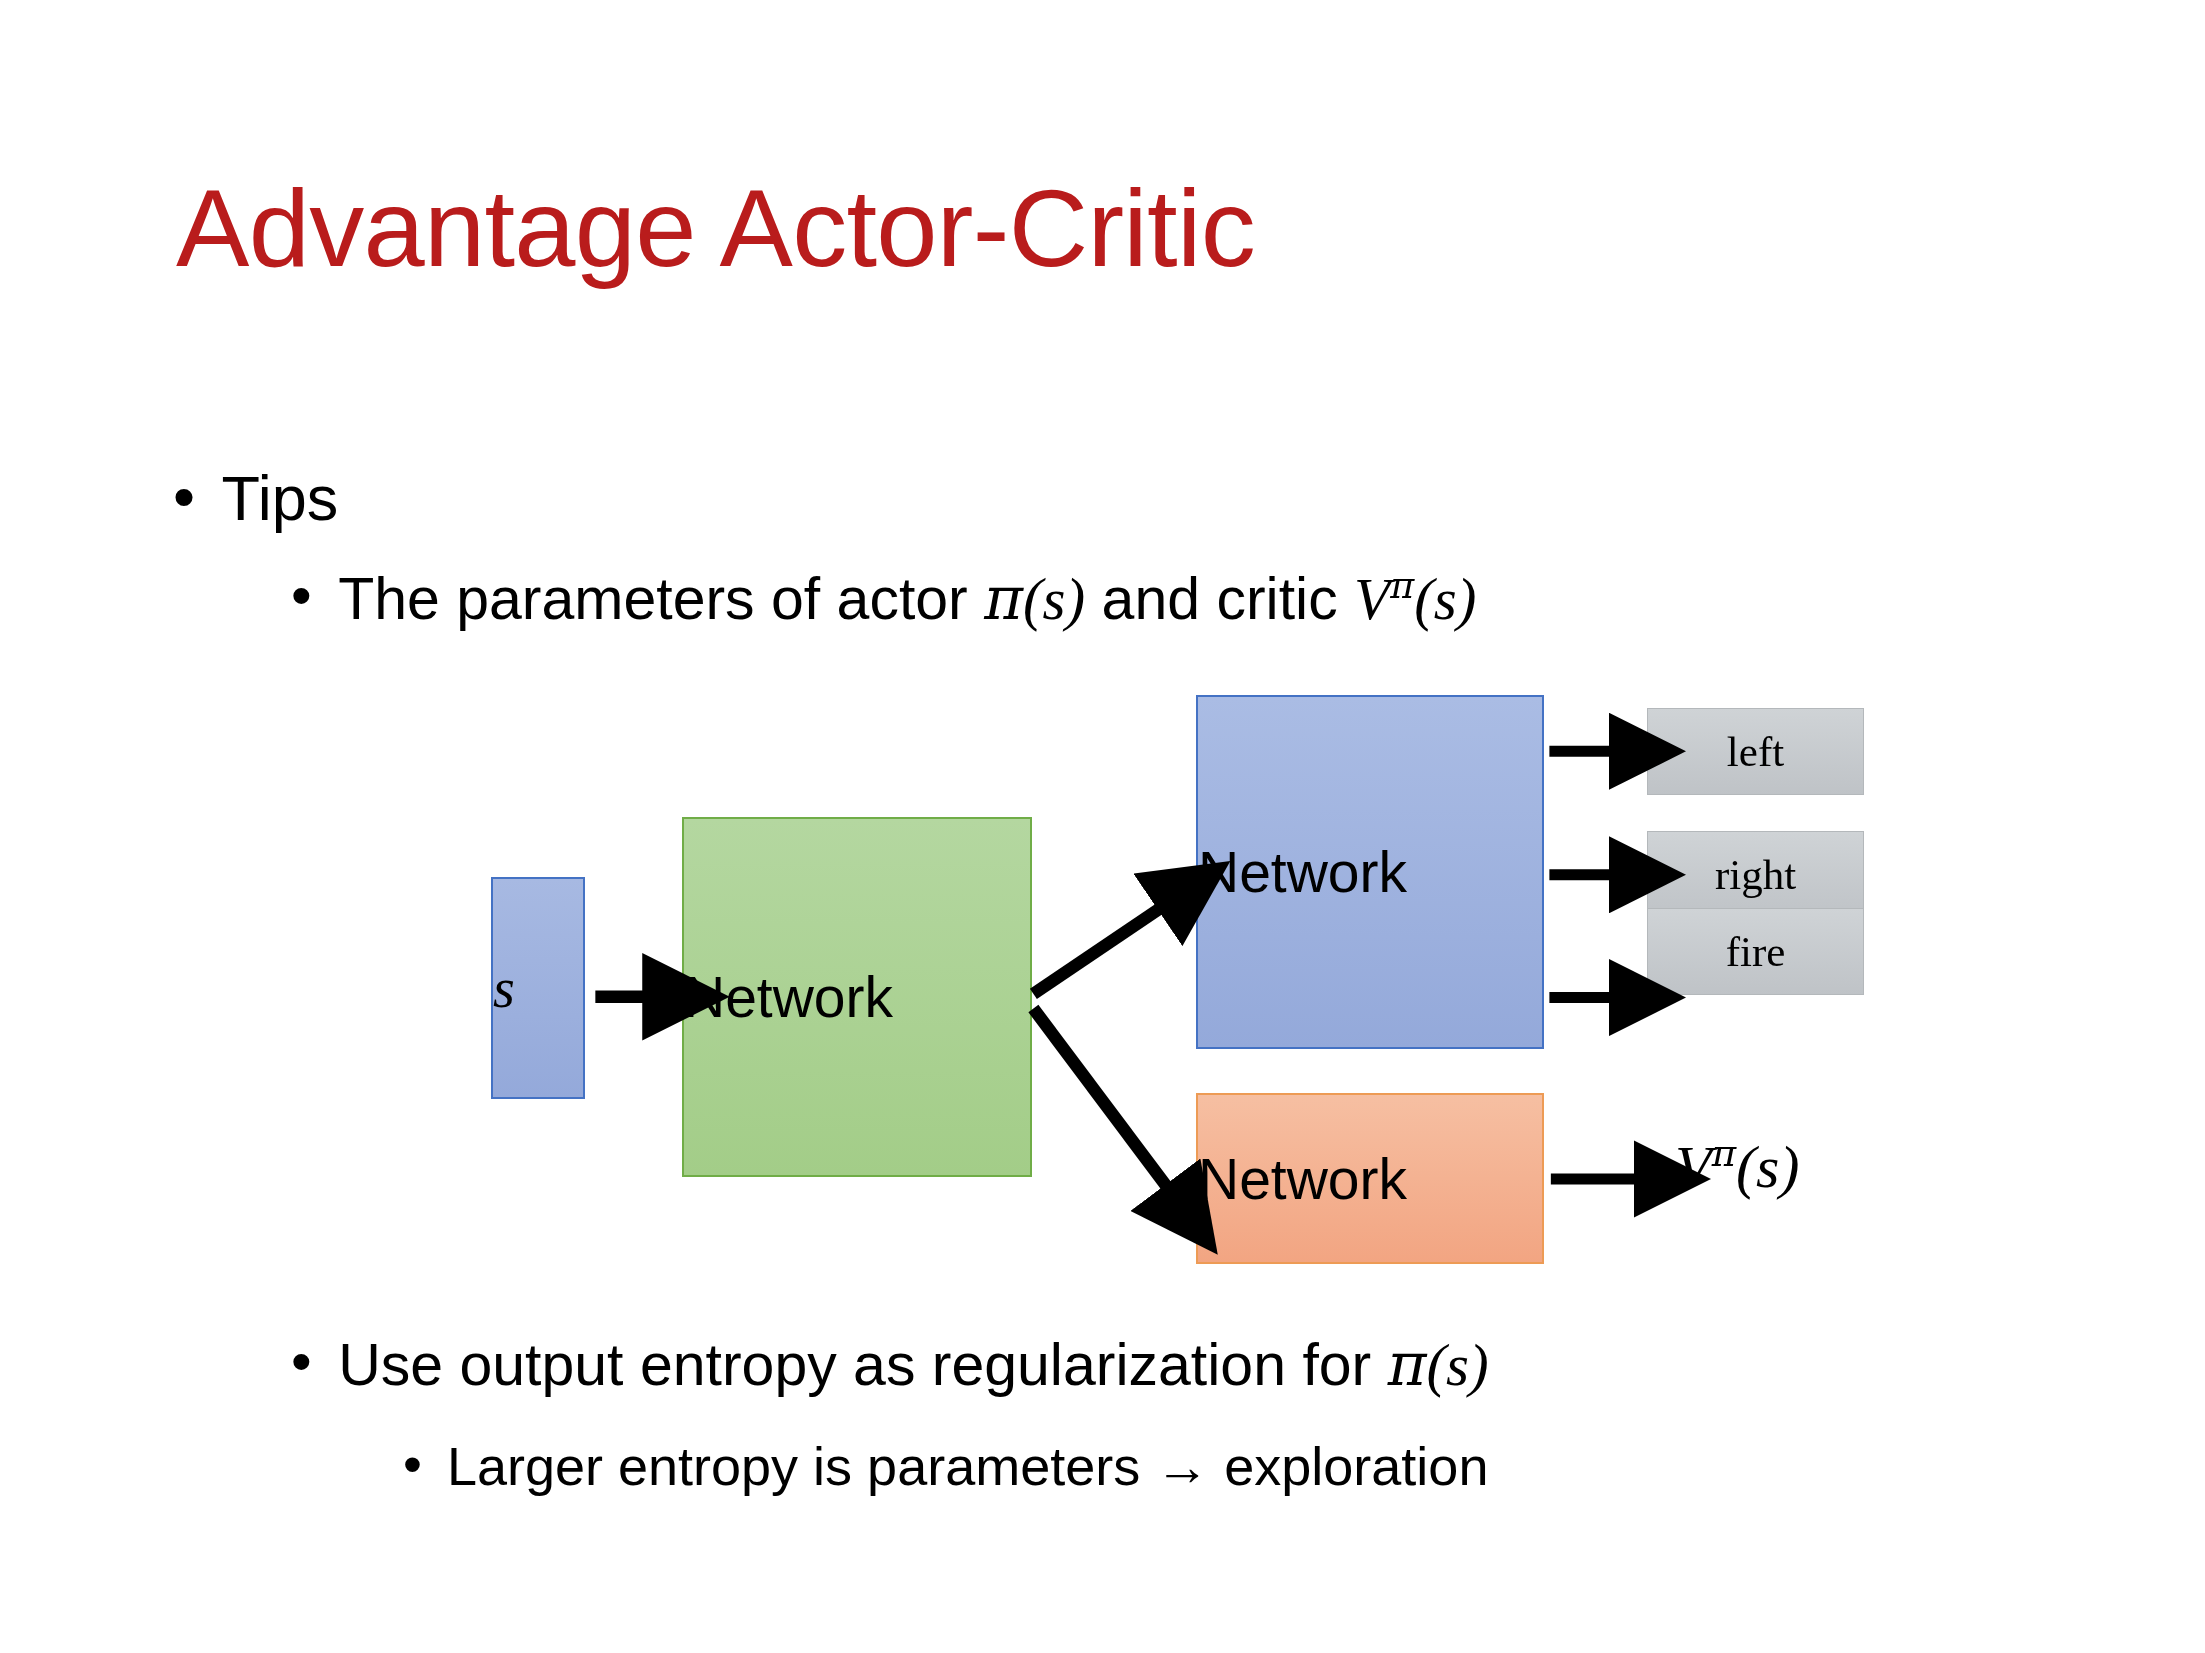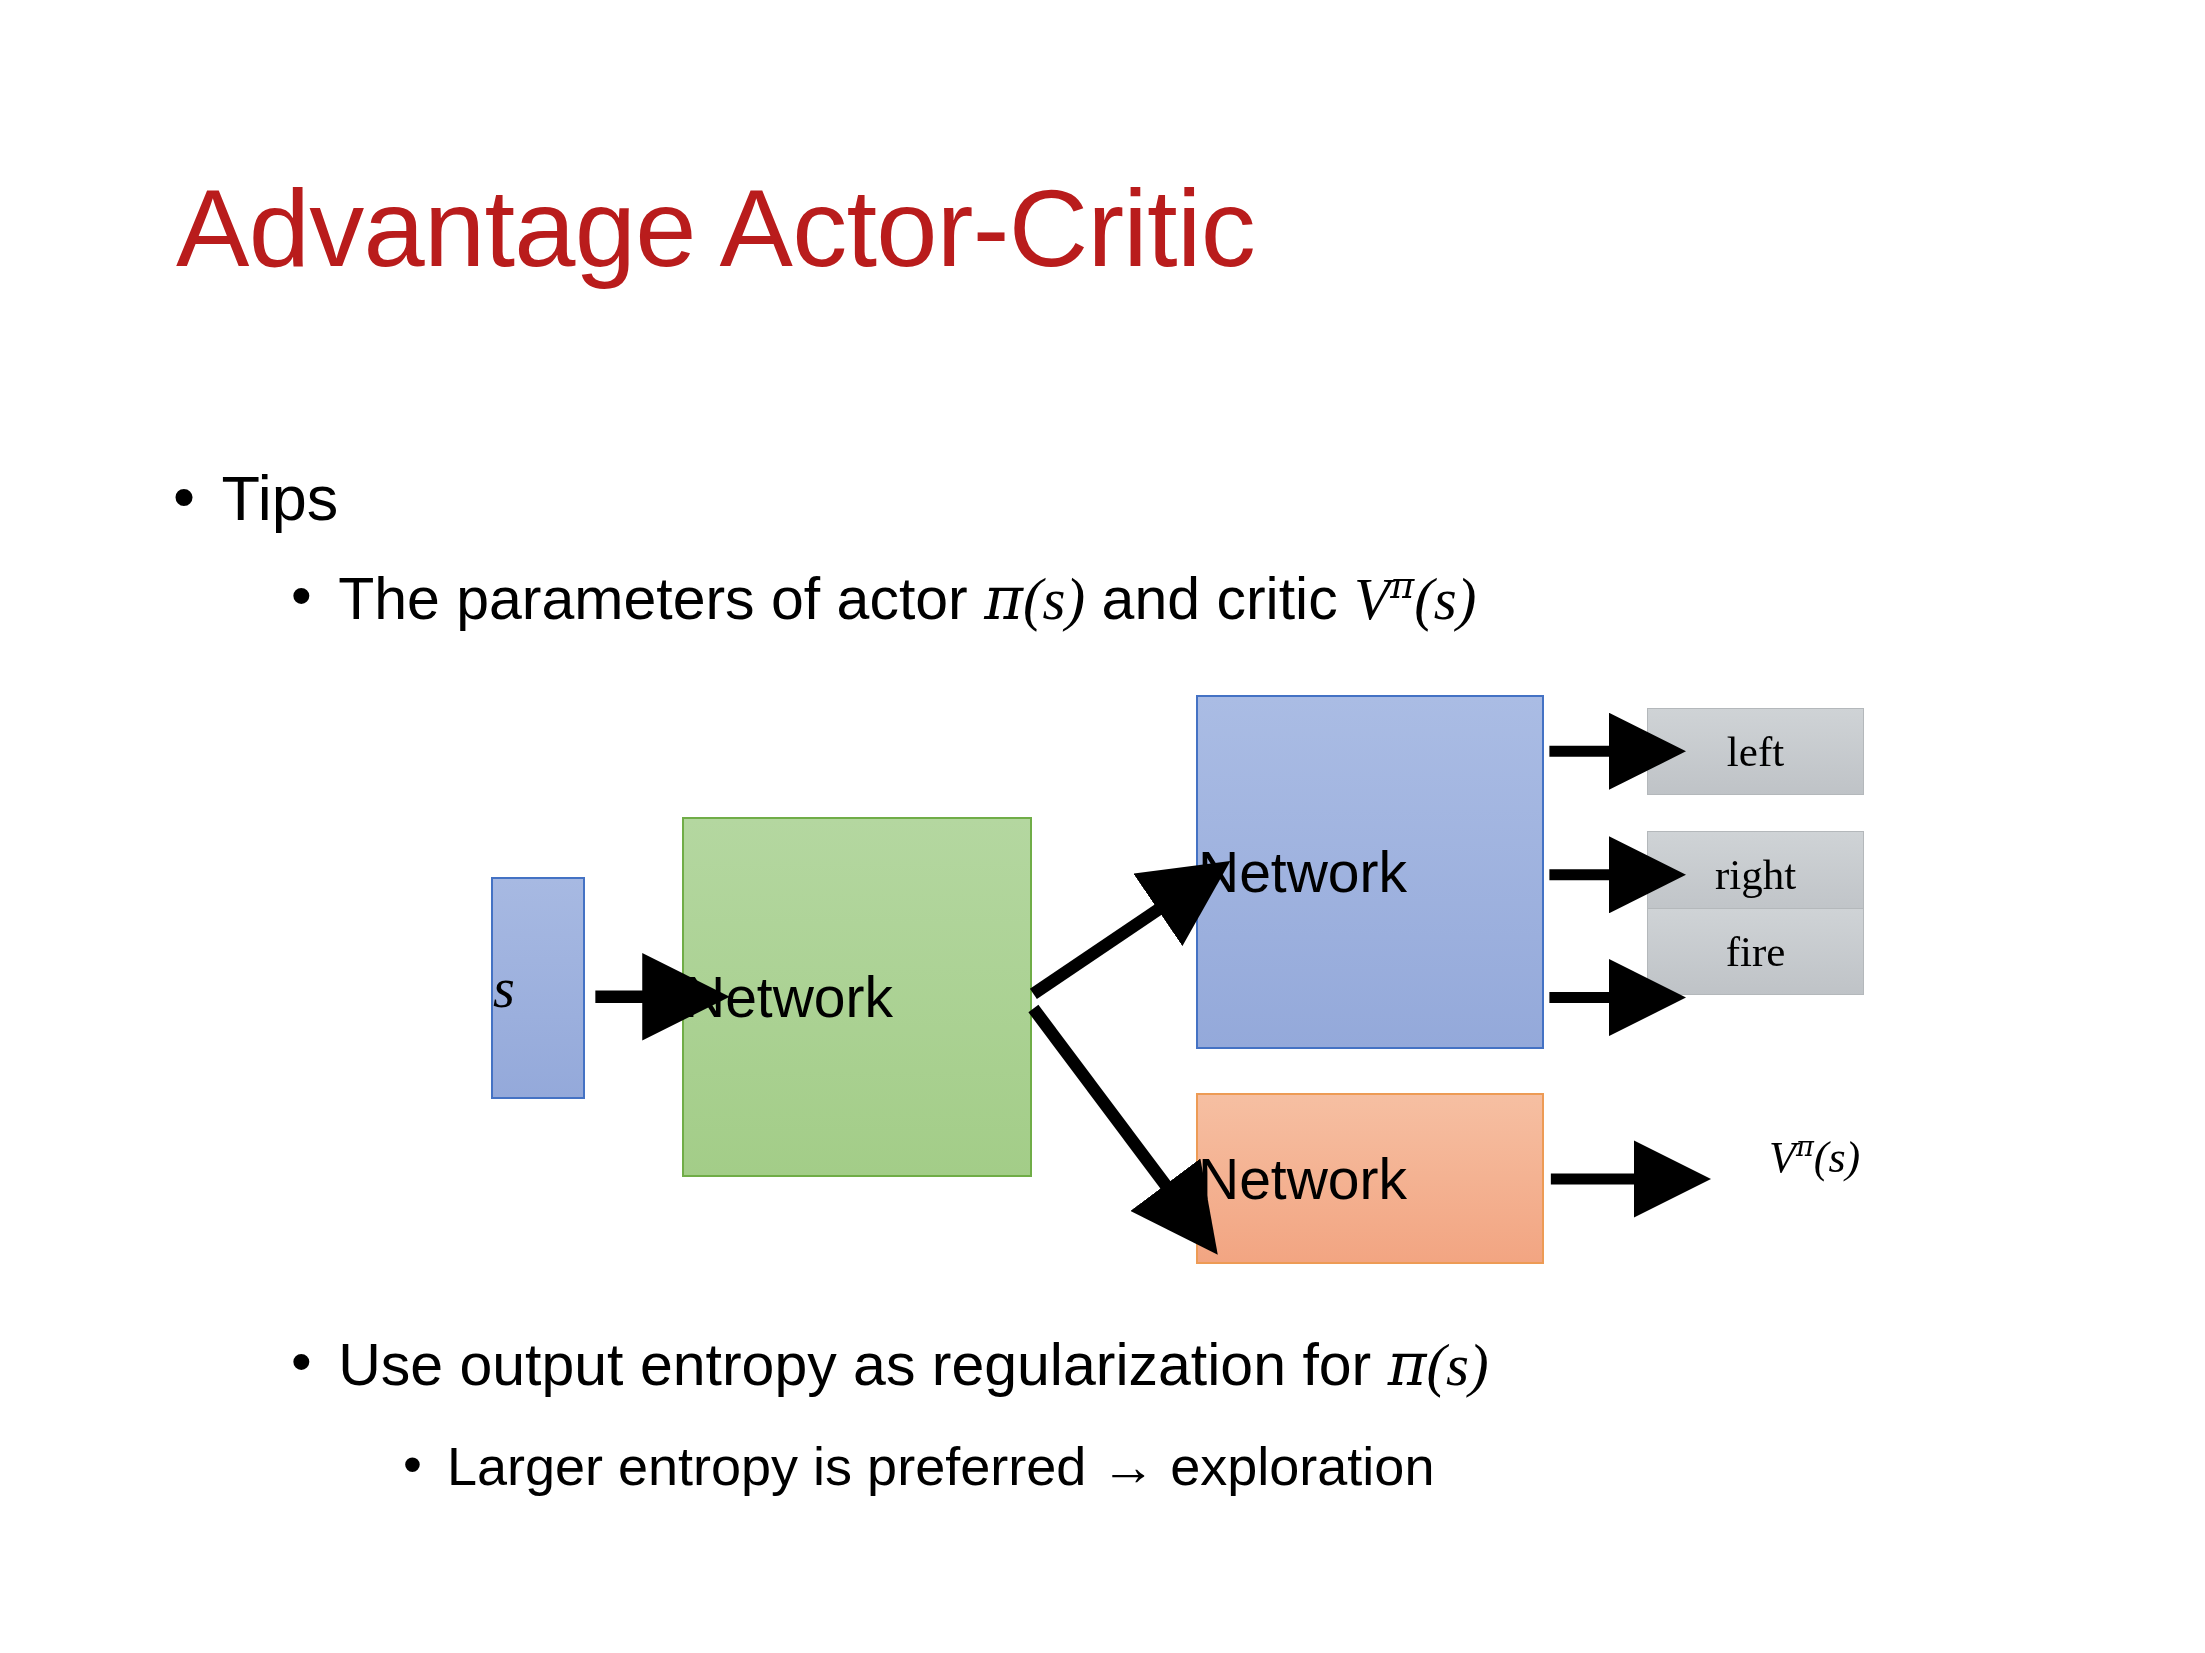--- a/index.html
+++ b/index.html
@@ -144,22 +144,22 @@
     font-size: 43px;
     color: #000000;
     text-align: right;
   }
   #box-left  { left: 1647px; top: 708px;  width: 217px; height: 87px; }
   #box-right { left: 1647px; top: 831px; width: 217px; height: 87px; }
   #box-fire  { left: 1647px; top: 908px; width: 217px; height: 87px; }
 
   #vpi-label {
     position: absolute;
-    left: 1769px; top: 1132px;
-    font-size: 44px;
+    left: 1675px; top: 1132px;
+    font-size: 60px;
     white-space: nowrap;
   }
 </style>
 </head>
 <body>
 
 <div id="slide">
 
   <div id="title">Advantage Actor-Critic</div>
 
@@ -169,21 +169,21 @@
 
   <div class="bullet-l2" id="b-params">
     <span class="dot"></span><span class="label"><span>The parameters of actor </span><span class="mathpi">π</span><span class="mathit">(s)</span><span>  and critic </span><span class="mathit">V</span><span class="sup-pi">π</span><span class="mathit">(s)</span></span>
   </div>
 
   <div class="bullet-l2" id="b-entropy">
     <span class="dot"></span><span class="label"><span>Use output entropy as regularization for </span><span class="mathpi">π</span><span class="mathit">(s)</span></span>
   </div>
 
   <div class="bullet-l3" id="b-larger">
-    <span class="dot"></span><span class="label">Larger entropy is preferred → exploration</span>
+    <span class="dot"></span><span class="label">Larger entropy is parameters → exploration</span>
   </div>
 
   <div class="nodebox" id="box-s">
     <span class="mathit">s</span>
   </div>
 
   <div class="nodebox" id="box-net-shared">
     <span>Network</span>
   </div>
 

